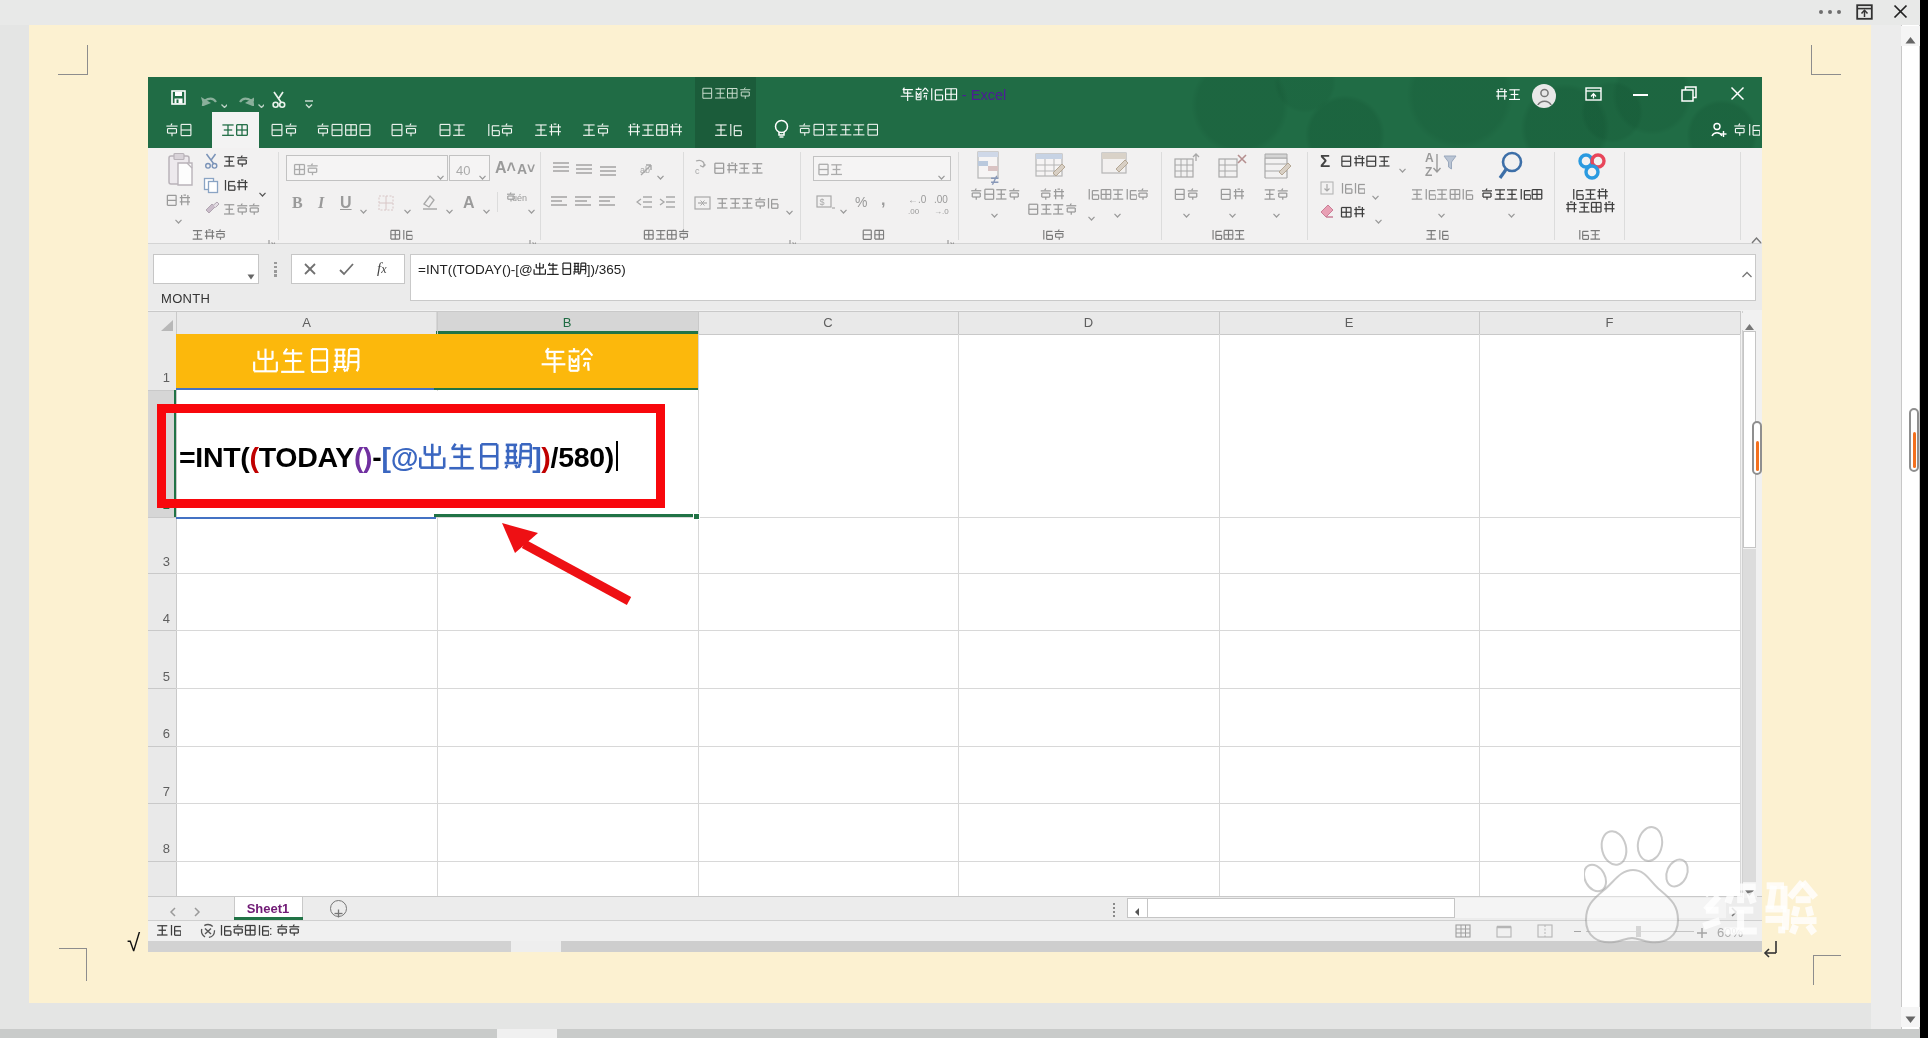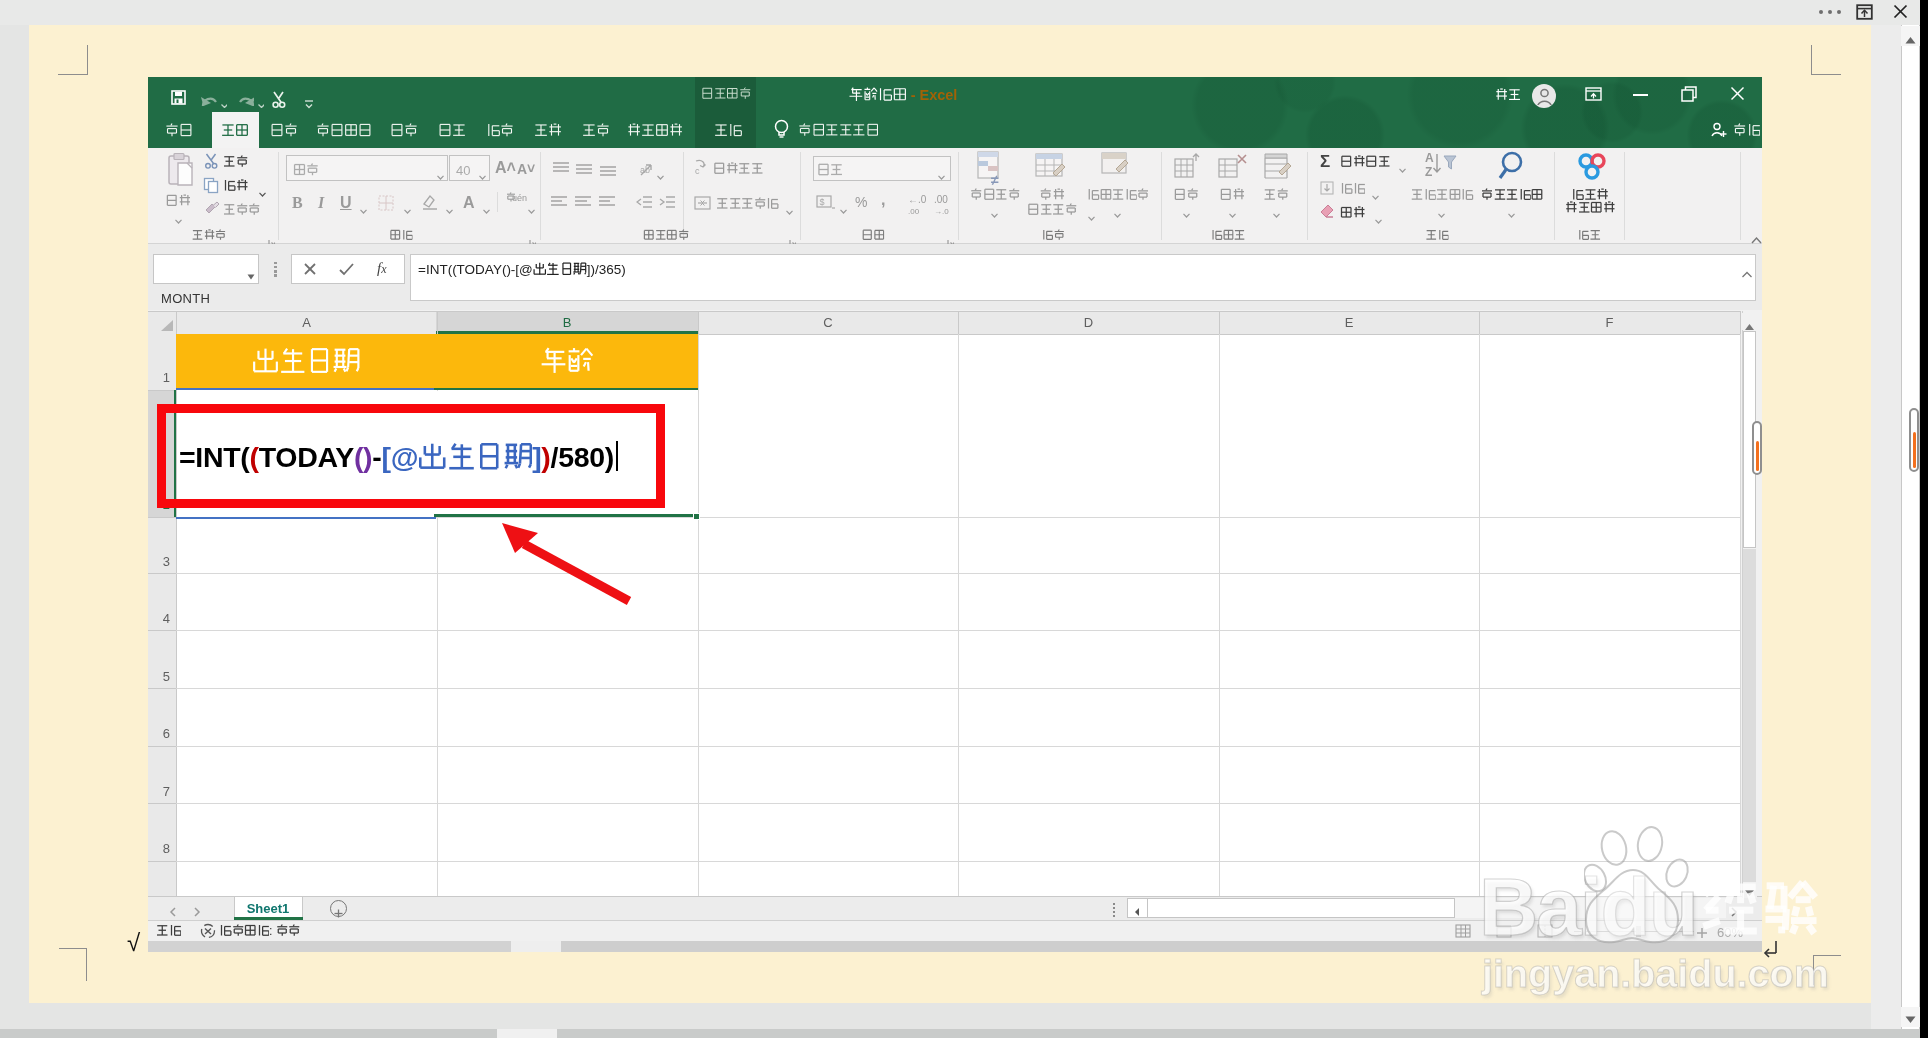--- a/index.html
+++ b/index.html
@@ -99,21 +99,21 @@
         <g stroke="#c8dccd" stroke-width="8" stroke-linecap="butt" fill="none">
           <line x1="50" y1="4" x2="42" y2="18"></line>
           <line x1="10" y1="22" x2="90" y2="22"></line>
           <line x1="18" y1="40" x2="82" y2="40"></line>
           <line x1="18" y1="40" x2="18" y2="72"></line>
           <line x1="82" y1="40" x2="82" y2="72"></line>
           <line x1="18" y1="72" x2="82" y2="72"></line>
           <line x1="50" y1="72" x2="50" y2="94"></line>
         </g>
       </svg></div>
-    <div style="position:absolute;left:903px;top:87px;transform:translateX(-50%);font-size:14.5px;line-height:14.5px;color:#a16207;font-weight:700;white-space:nowrap;"><svg style="width:1.0em;height:1em;vertical-align:-0.12em" viewBox="0 0 100 100">
+    <div style="position:absolute;left:953px;top:87px;transform:translateX(-50%);font-size:14.5px;line-height:14.5px;color:#4c1d95;font-weight:400;white-space:nowrap;"><svg style="width:1.0em;height:1em;vertical-align:-0.12em" viewBox="0 0 100 100">
         <g stroke="#ffffff" stroke-width="8" stroke-linecap="butt" fill="none">
           <line x1="32" y1="4" x2="22" y2="18"></line>
           <line x1="20" y1="18" x2="90" y2="18"></line>
           <line x1="28" y1="18" x2="28" y2="42"></line>
           <line x1="26" y1="42" x2="80" y2="42"></line>
           <line x1="6" y1="64" x2="94" y2="64"></line>
           <line x1="54" y1="22" x2="54" y2="96"></line>
         </g>
       </svg><svg style="width:1.0em;height:1em;vertical-align:-0.12em" viewBox="0 0 100 100">
         <g stroke="#ffffff" stroke-width="8" stroke-linecap="butt" fill="none">
@@ -1802,21 +1802,21 @@
       </svg></div>
     <div style="position:absolute;left:148px;top:896px;width:1614px;height:24px;background:#ececec;border-top:1px solid #c9c9c9;"></div>
     <div style="position:absolute;left:168px;top:903px;width:10px;height:10px;"><svg width="10" height="10" viewBox="0 0 10 10">
         <path d="M7 1 L3 5 L7 9" fill="none" stroke="#9a9a9a" stroke-width="1.5"></path>
       </svg></div>
     <div style="position:absolute;left:192px;top:903px;width:10px;height:10px;"><svg width="10" height="10" viewBox="0 0 10 10">
         <path d="M3 1 L7 5 L3 9" fill="none" stroke="#9a9a9a" stroke-width="1.5"></path>
       </svg></div>
     <div style="position:absolute;left:234px;top:896.5px;width:69px;height:23px;background:#fff;border-left:1px solid #c9c9c9;border-right:1px solid #c9c9c9;"></div>
     <div style="position:absolute;left:234px;top:916.5px;width:69px;height:3px;background:#217346;"></div>
-    <div style="position:absolute;left:268px;top:901px;transform:translateX(-50%);font-size:13px;color:#0f766e;font-weight:700;">Sheet1</div>
+    <div style="position:absolute;left:268px;top:901px;transform:translateX(-50%);font-size:13px;color:#701a75;font-weight:700;">Sheet1</div>
     <div style="position:absolute;left:330px;top:900px;width:17px;height:17px;border:1.2px solid #767676;border-radius:50%;"></div>
     <div style="position:absolute;left:334px;top:904px;width:9px;height:9px;"><svg width="9" height="9" viewBox="0 0 9 9">
         <line x1="4.5" y1="0.5" x2="4.5" y2="8.5" stroke="#767676" stroke-width="1.3"></line>
         <line x1="0.5" y1="4.5" x2="8.5" y2="4.5" stroke="#767676" stroke-width="1.3"></line>
       </svg></div>
     <div style="position:absolute;left:1112.5px;top:903.0px;width:2.2px;height:2.2px;background:#8a8a8a;"></div>
     <div style="position:absolute;left:1112.5px;top:906.9px;width:2.2px;height:2.2px;background:#8a8a8a;"></div>
     <div style="position:absolute;left:1112.5px;top:910.8px;width:2.2px;height:2.2px;background:#8a8a8a;"></div>
     <div style="position:absolute;left:1112.5px;top:914.7px;width:2.2px;height:2.2px;background:#8a8a8a;"></div>
     <div style="position:absolute;left:1127px;top:898px;width:21px;height:20px;background:#fff;border:1px solid #c5c5c5;"></div>
@@ -1954,31 +1954,29 @@
       </svg></div>
     <div style="position:absolute;left:1901px;top:1007px;width:19px;height:20px;background:#f5f5f5;"></div>
     <div style="position:absolute;left:1904px;top:1011px;width:13px;height:10px;"><svg width="13" height="10" viewBox="0 0 13 10">
         <path d="M1.5 1.5 L6.5 8 L11.5 1.5 Z" fill="#666"></path>
       </svg></div>
     <div style="position:absolute;left:1908.5px;top:408px;width:10.5px;height:64px;background:#fff;border:2px solid #8f8f8f;border-radius:6px;"></div>
     <div style="position:absolute;left:1912.8px;top:432px;width:3.6px;height:36px;background:#f3701e;border-radius:2px;"></div>
     <div style="position:absolute;left:0px;top:1029px;width:1920px;height:9px;background:#c9cbca;"></div>
     <div style="position:absolute;left:497px;top:1029px;width:60px;height:9px;background:#f0f0f0;"></div>
     <div style="position:absolute;left:1920px;top:0px;width:8px;height:1038px;background:#000;"></div>
-    <div style="position:absolute;left:1479px;top:867px;font-size:82px;line-height:80px;font-weight:700;color:rgba(255,255,255,0.72);-webkit-text-stroke:1.2px rgba(150,150,150,0.42);text-shadow:2px 3px 3px rgba(150,150,150,0.25);letter-spacing:-2px;">Baidu</div>
     <div style="position:absolute;left:1584px;top:826px;width:108px;height:126px;"><svg width="108" height="126" viewBox="0 0 108 126">
         <g fill="rgba(255,255,255,0.38)" stroke="rgba(150,150,150,0.5)" stroke-width="2">
           <ellipse cx="30" cy="22" rx="12" ry="17" transform="rotate(-14 30 22)"></ellipse>
           <ellipse cx="66" cy="18" rx="12" ry="17" transform="rotate(10 66 18)"></ellipse>
           <ellipse cx="11" cy="52" rx="10" ry="14" transform="rotate(-28 11 52)"></ellipse>
           <ellipse cx="93" cy="47" rx="10" ry="14" transform="rotate(24 93 47)"></ellipse>
           <path d="M49 44 C62 44 66 56 76 64 C88 74 94 80 94 94 C94 110 82 118 66 116 C58 115 54 112 48 112 C42 112 38 115 30 116 C14 118 2 110 2 94 C2 80 8 74 20 64 C30 56 36 44 49 44 Z"></path>
         </g>
       </svg></div>
-    <div style="position:absolute;left:1482px;top:951px;font-size:39.5px;font-weight:700;color:rgba(255,255,255,0.72);-webkit-text-stroke:1px rgba(160,160,160,0.4);text-shadow:2px 3px 3px rgba(160,160,160,0.22);letter-spacing:0px;">jingyan.baidu.com</div>
     <div style="position:absolute;left:1700px;top:880px;font-size:58px;line-height:58px;"><svg style="width:1.0em;height:1em;vertical-align:-0.12em" viewBox="0 0 100 100">
         <g stroke="rgba(255,255,255,0.8)" stroke-width="12" stroke-linecap="butt" fill="none">
           <line x1="30" y1="4" x2="8" y2="26"></line>
           <line x1="32" y1="28" x2="10" y2="52"></line>
           <line x1="10" y1="52" x2="32" y2="52"></line>
           <line x1="6" y1="80" x2="34" y2="70"></line>
           <line x1="44" y1="12" x2="96" y2="12"></line>
           <line x1="54" y1="22" x2="48" y2="40"></line>
           <line x1="70" y1="22" x2="70" y2="40"></line>
           <line x1="86" y1="22" x2="92" y2="40"></line>

